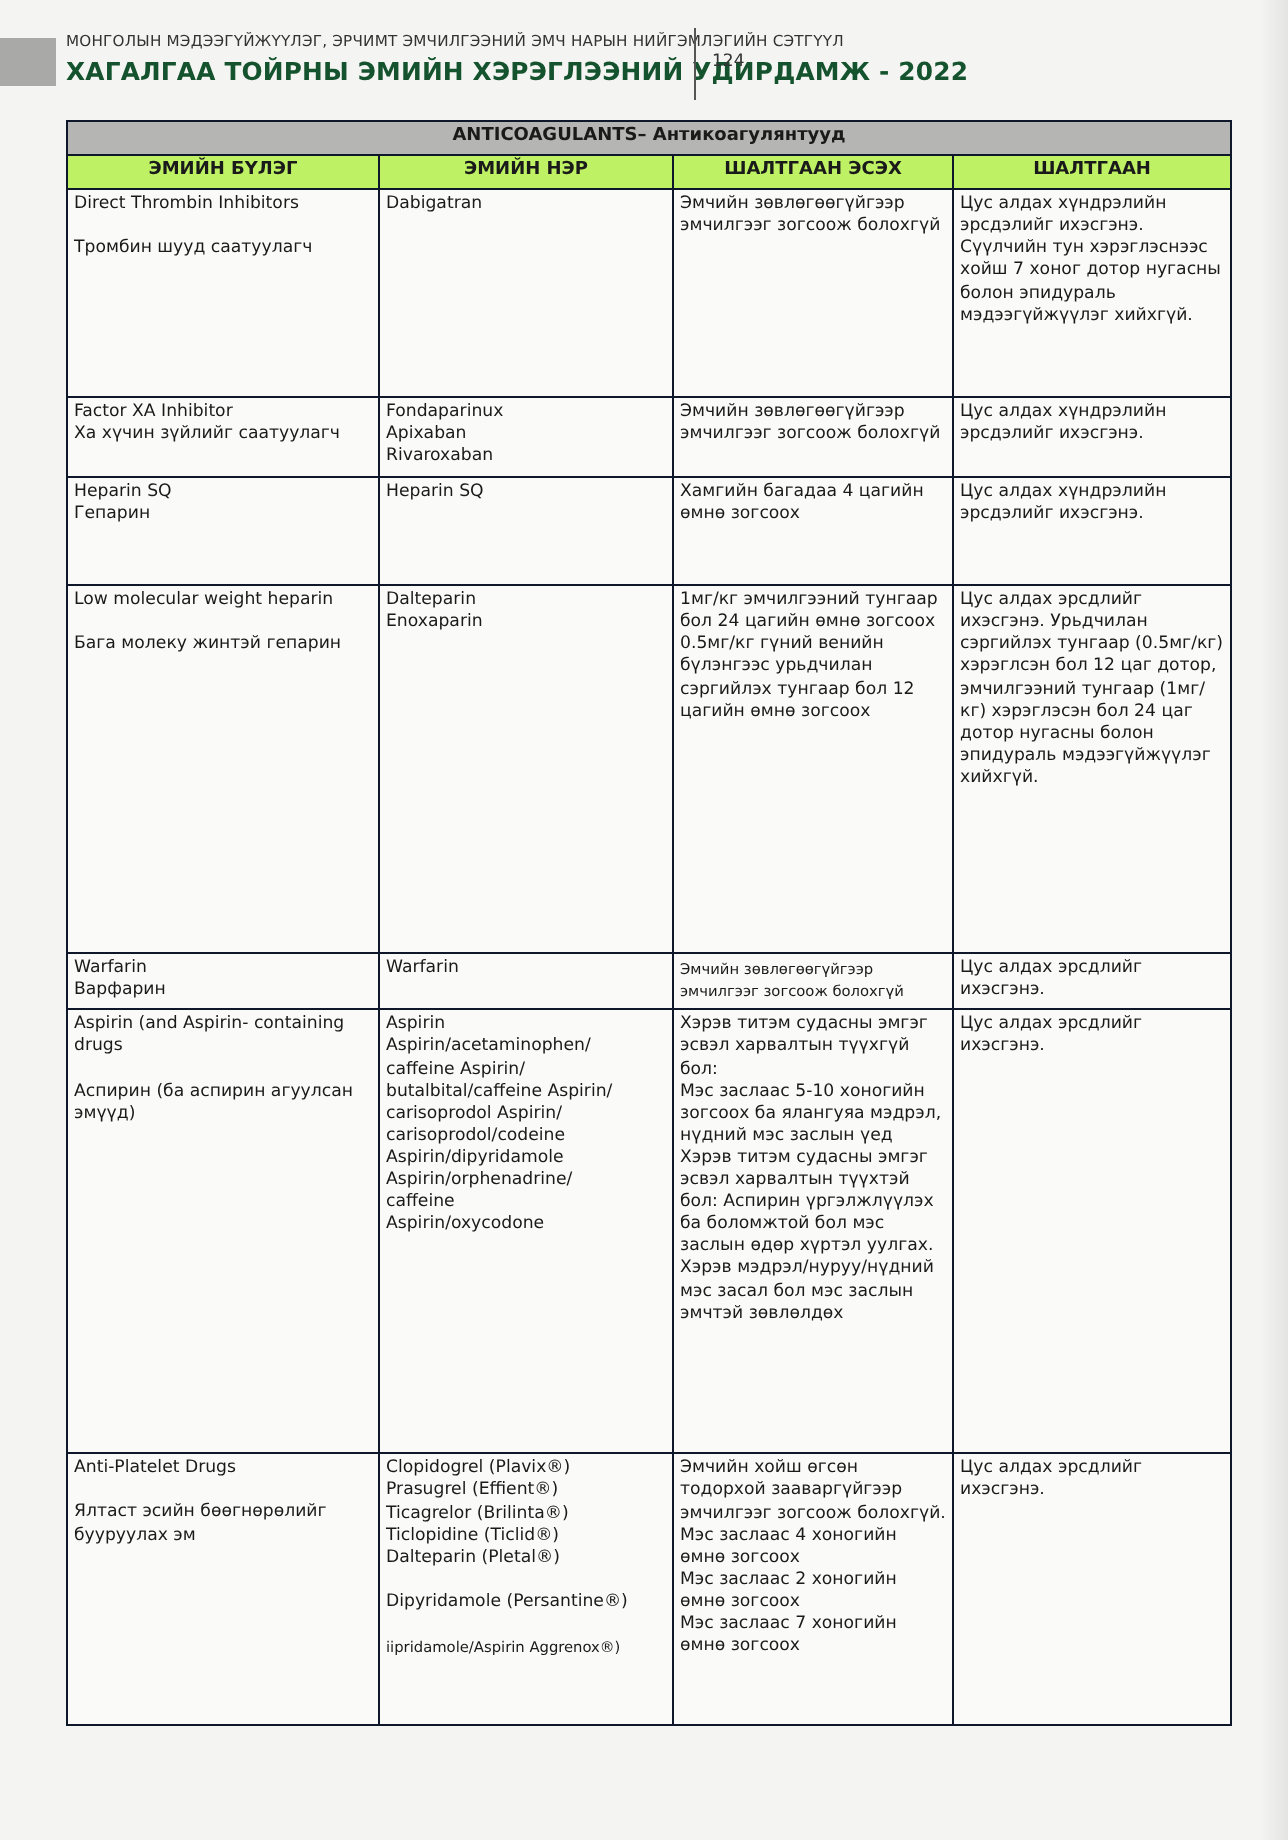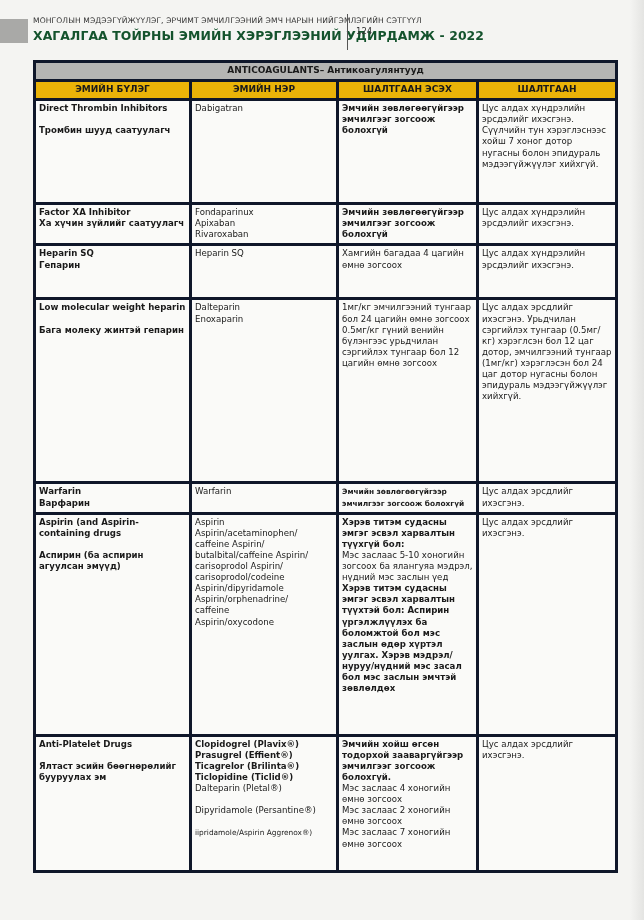--- a/index.html
+++ b/index.html
@@ -35,35 +35,35 @@
   .page-number {
     position: absolute; left: 356px; top: 14px; font-size: 8.5px; color: #333; text-align: right;
   }
   table.drugs {
     position: absolute; left: 33px; top: 60px; width: 466px;
     border-collapse: collapse; table-layout: fixed;
     font-size: 8.6px; line-height: 11.1px;
     background: #fafaf8;
   }
   table.drugs td, table.drugs th {
-    border: 3px solid #0f172a; vertical-align: top; padding: 2px 3px 3px 3px;
+    border: 1px solid #0f172a; vertical-align: top; padding: 2px 3px 3px 3px;
     overflow: hidden;
   }
   .title-row th {
     background: #b5b5b3; font-weight: bold; font-size: 9px; text-align: center;
     padding: 4px 2px; height: 10px;
   }
   .head-row th {
     font-weight: bold; font-size: 9px; text-align: center; padding: 6px 2px 5px 2px;
-    background: #eab308;
+    background: #bef264;
   }
   .c1 { width: 130px; } .c2 { width: 120px; } .c3 { width: 118px; } .c4 { width: 98px; }
   table.drugs { width: 582px; }
   col.c1 { width: 156px; } col.c2 { width: 147px; } col.c3 { width: 140px; } col.c4 { width: 139px; }
-  .b { font-weight: bold; }
+  .b { font-weight: normal; }
   .gap { height: 11px; }
   .small { font-size: 7.4px; }
   .line { display: block; }
 </style>
 </head>
 <body>
 
 <div class="page-right-shade"></div>
 
 <div class="header">

